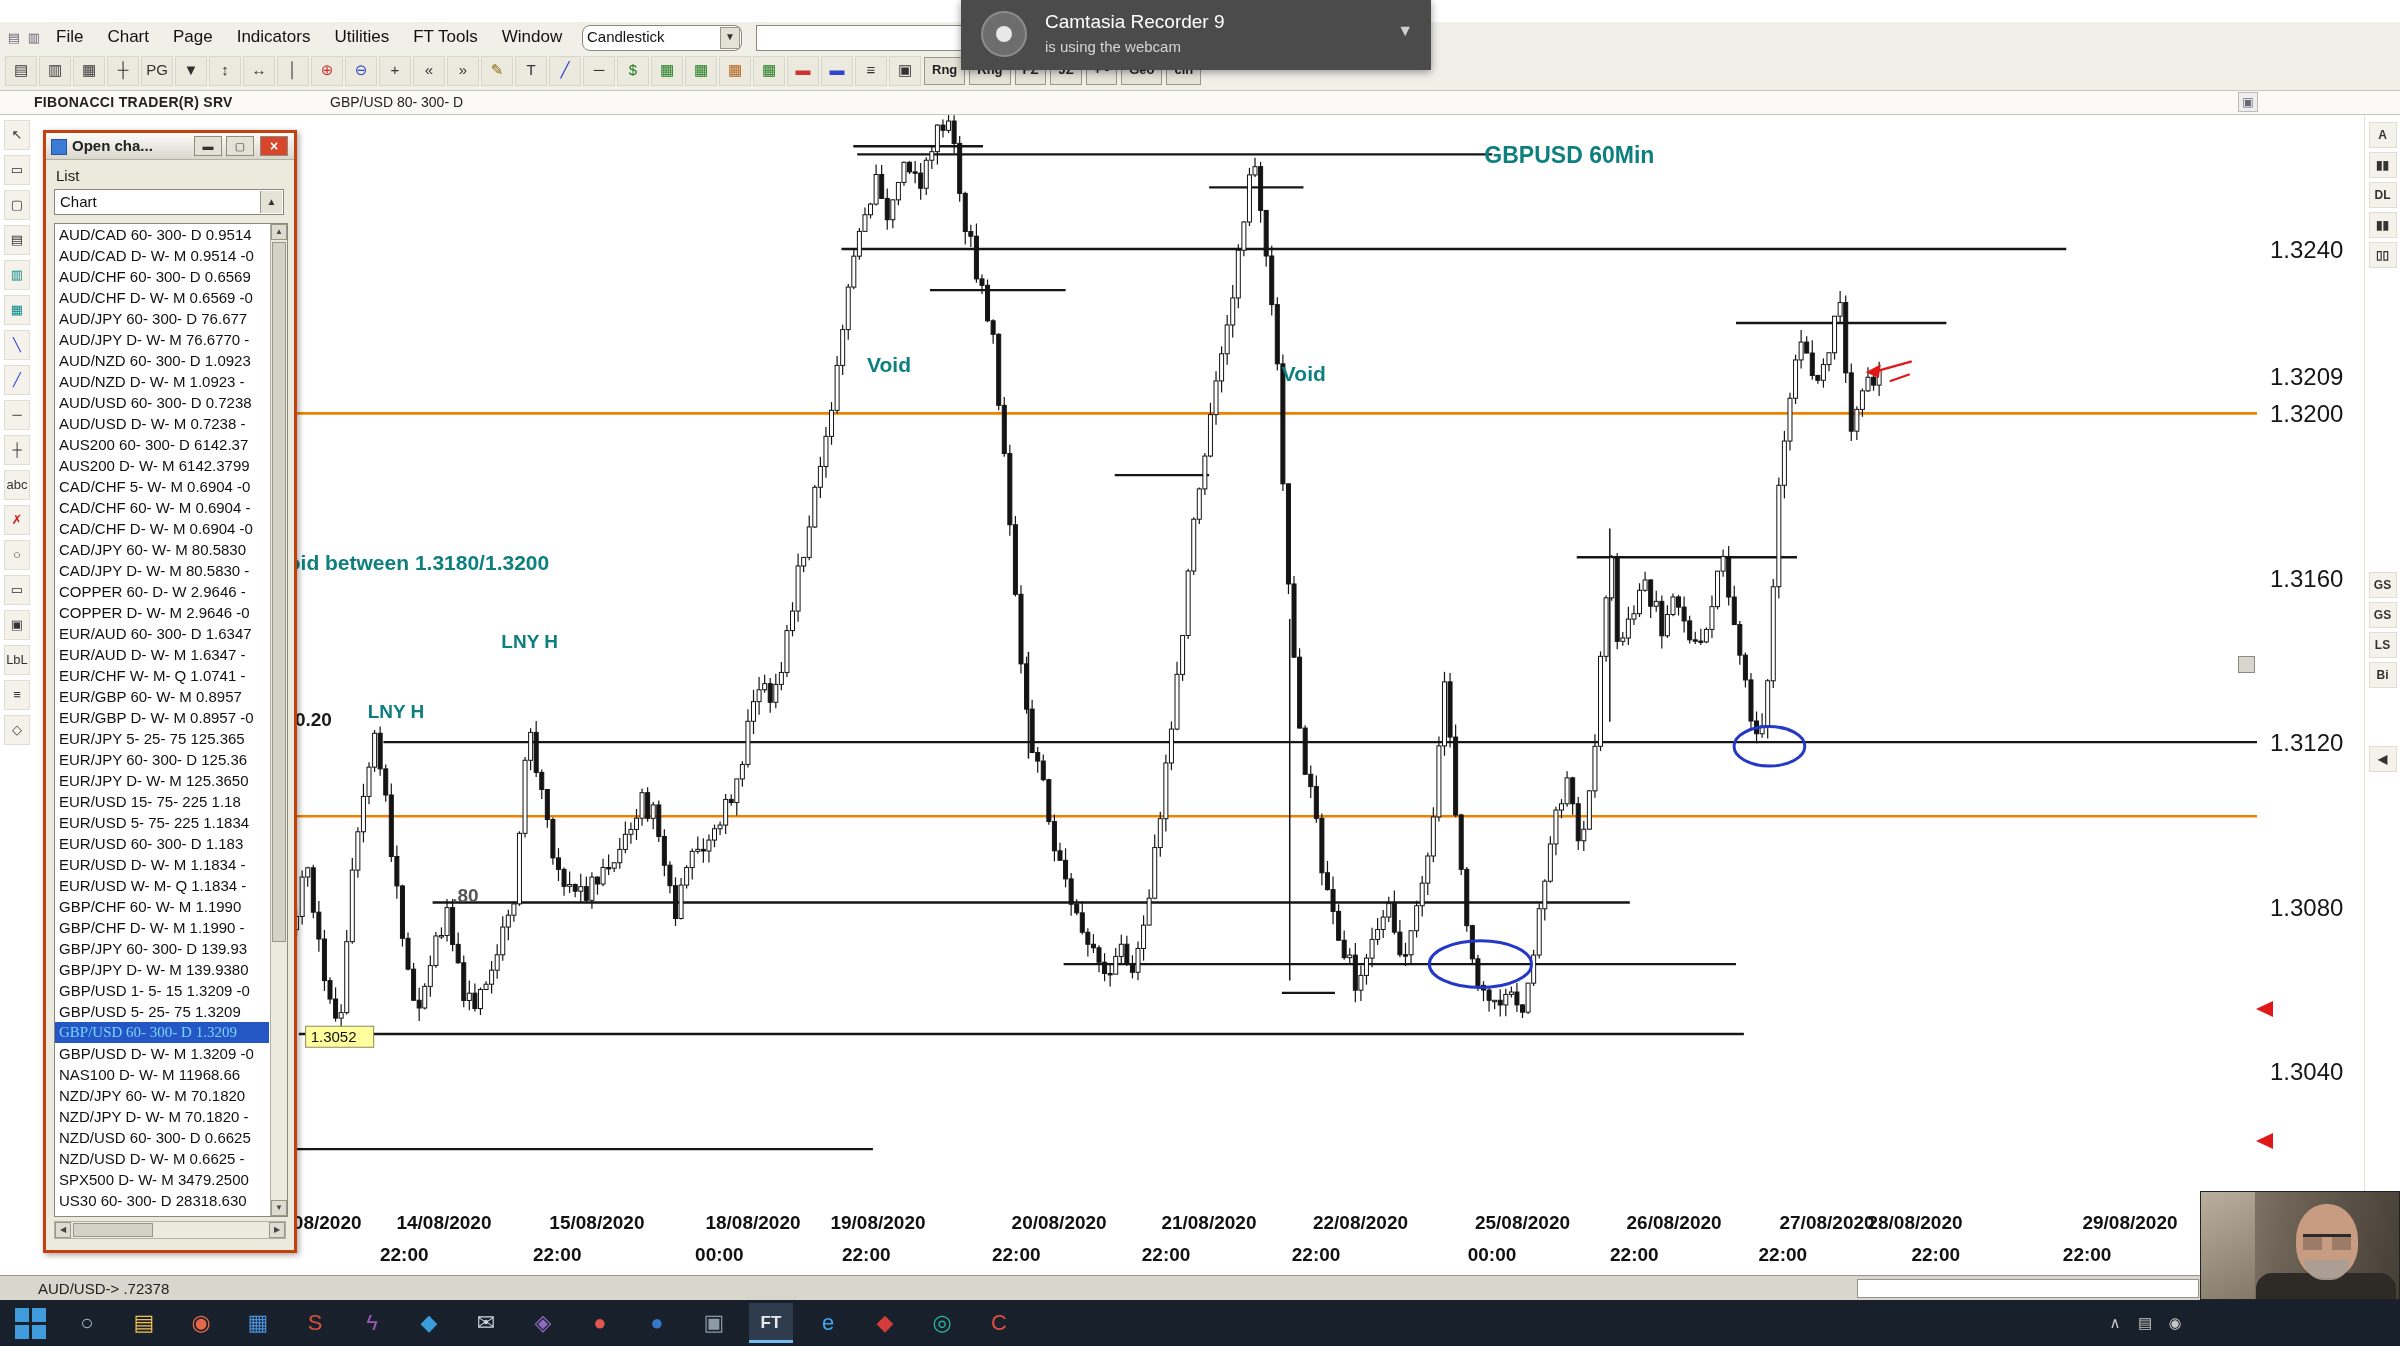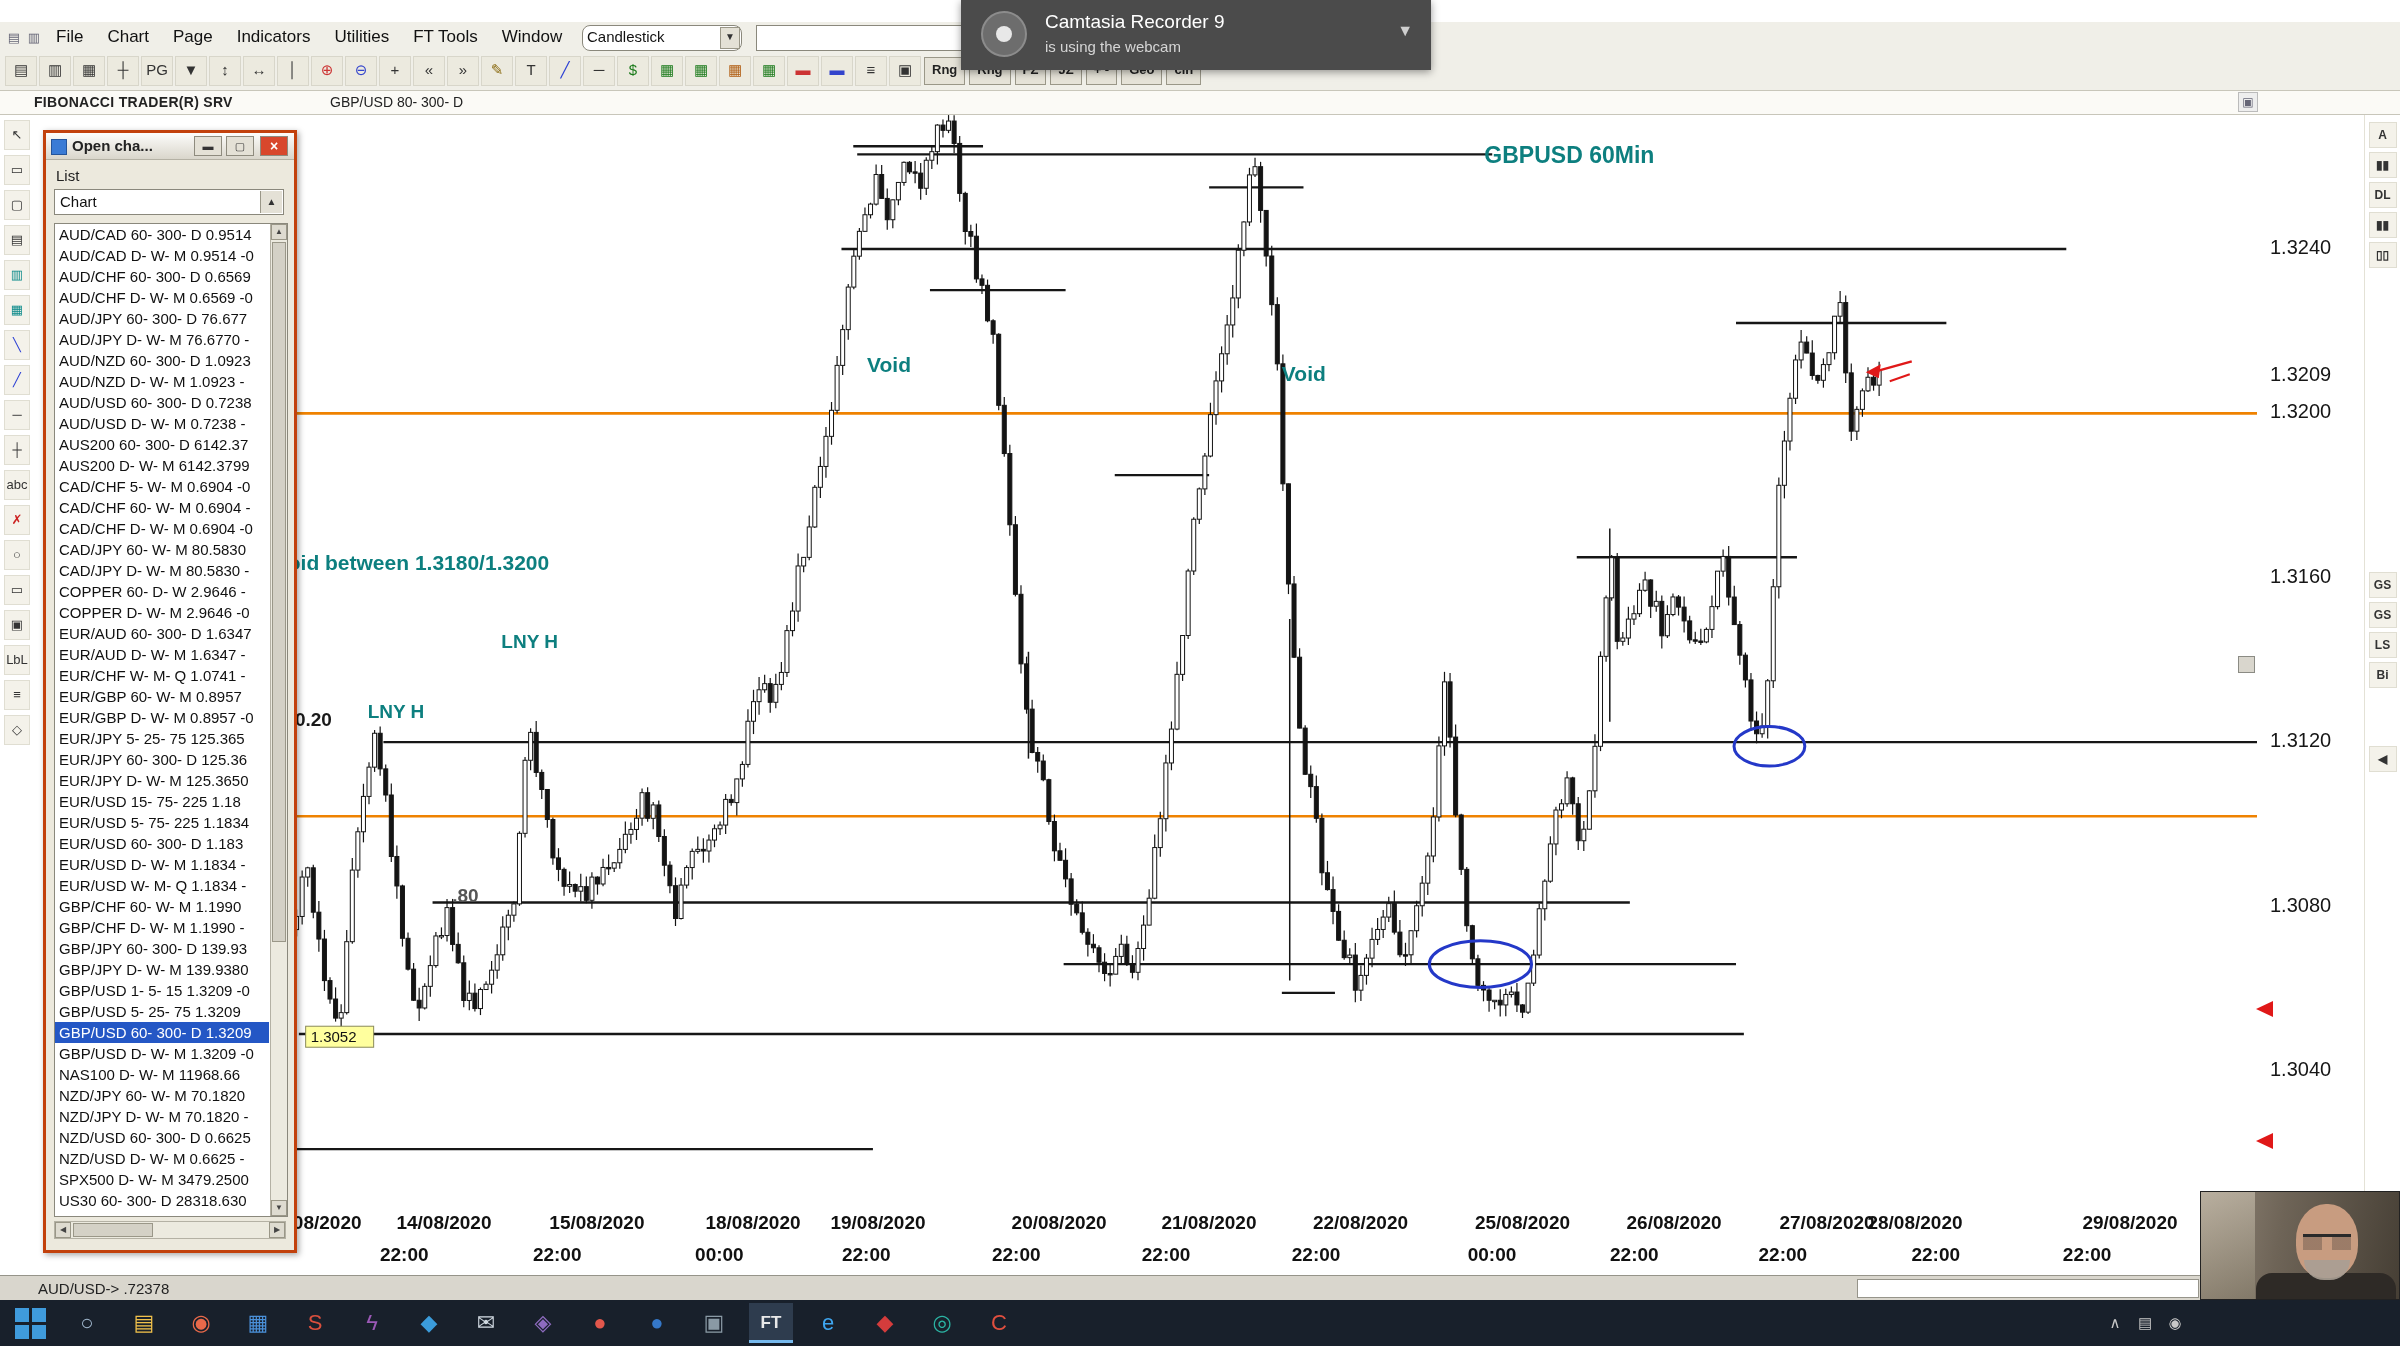--- a/index.html
+++ b/index.html
@@ -31,21 +31,21 @@
   .chartheader{position:absolute;left:0;top:90px;width:2400px;height:24px;background:#fbfaf6;border-bottom:1px solid #c8c6ba;font-size:14px;line-height:24px;color:#222;z-index:5;}
   .chlabel{position:absolute;left:34px;font-weight:bold;letter-spacing:.3px;}
   .chtab{position:absolute;left:330px;}
   .chicon{position:absolute;left:2238px;top:2px;width:18px;height:18px;color:#667;font-size:12px;text-align:center;line-height:18px;border:1px solid #bbb;background:#eee;}
 
   
   .chartpanel{position:absolute;left:0;top:114px;width:2400px;height:1161px;background:#fff;}
   .lefttools{position:absolute;left:0;top:0;width:34px;height:1161px;background:#fff;display:flex;flex-direction:column;align-items:center;padding-top:6px;box-sizing:border-box;}
   .ltool{width:26px;height:30px;margin-bottom:5px;text-align:center;line-height:28px;font-size:13px;color:#333;border:1px solid #e0ded2;background:#f4f2ea;overflow:hidden;box-sizing:border-box;}
   .pricecol{position:absolute;left:2256px;top:0;width:108px;height:1161px;background:#fff;}
-  .plabel{position:absolute;left:14px;font-size:20px;color:#161616;font-weight:500;}
+  .plabel{position:absolute;left:14px;font-size:24px;color:#161616;font-weight:500;}
   .redge{position:absolute;left:0;width:0;height:0;border-top:8px solid transparent;border-bottom:8px solid transparent;border-right:17px solid #e01818;}
   .righttools{position:absolute;left:2364px;top:0;width:36px;height:1161px;background:#fff;border-left:1px solid #e4e2d6;display:flex;flex-direction:column;align-items:center;padding-top:8px;box-sizing:border-box;}
   .rtool{width:28px;height:26px;margin-bottom:4px;text-align:center;line-height:24px;font-size:12px;font-weight:bold;color:#333;border:1px solid #e0ded2;background:#f4f2ea;box-sizing:border-box;}
   .rspace{width:1px;}
   .dlabel{position:absolute;top:1098px;transform:translateX(-50%);font-size:19px;font-weight:bold;color:#111;white-space:nowrap;}
   .tlabel{position:absolute;top:1130px;transform:translateX(-50%);font-size:19px;font-weight:bold;color:#111;}
   .graymark{position:absolute;left:2238px;top:542px;width:15px;height:15px;background:#d9d6cd;border:1px solid #8b8b84;}
 
   
   .dialog{position:absolute;left:43px;top:130px;width:248px;height:1117px;background:#ece9dd;border:3px solid #c2410c;box-shadow:2px 2px 6px rgba(0,0,0,.35);z-index:30;}
@@ -54,21 +54,21 @@
   .dtext{position:absolute;left:26px;top:0;line-height:26px;font-size:15px;font-weight:bold;color:#222;}
   .dbtn{position:absolute;top:3px;width:28px;height:20px;background:#e4e1d6;border:1px solid #8e8b7e;font-size:11px;text-align:center;line-height:18px;color:#333;box-sizing:border-box;}
   .dbtn.min{right:72px;}.dbtn.max{right:40px;}
   .dclose{right:6px;background:#d8472c;color:#fff;font-size:14px;font-weight:bold;}
   .dlist-label{position:absolute;left:10px;top:34px;font-size:15px;color:#222;}
   .dcombo{position:absolute;left:8px;top:56px;width:230px;height:26px;background:#fff;border:1px solid #8a887c;font-size:15px;line-height:24px;padding-left:5px;color:#111;box-sizing:border-box;}
   .dcombo-btn{position:absolute;right:1px;top:1px;width:21px;height:22px;background:#e4e1d6;border-left:1px solid #9a9788;text-align:center;line-height:22px;font-size:10px;color:#333;}
   .dlistwrap{position:absolute;left:8px;top:90px;width:232px;height:992px;background:#fff;border:1px solid #8a887c;box-sizing:content-box;}
   .dlist{position:absolute;left:0;top:0;width:214px;height:990px;overflow:hidden;}
   .ditem{height:21px;line-height:21px;font-size:15px;color:#111;padding-left:4px;white-space:nowrap;overflow:hidden;}
-  .ditem.sel{background:#2457c5;color:#ffffff;}
+  .ditem.sel{background:#2457c5;color:#7dd3fc;font-family:Liberation Serif, serif;}
   .vscroll{position:absolute;right:0;top:0;width:17px;height:992px;background:#eceadf;border-left:1px solid #b4b1a4;box-sizing:border-box;}
   .varrow{position:absolute;left:0;width:16px;height:16px;background:#dedbd0;border:1px solid #9a9788;font-size:8px;text-align:center;line-height:14px;color:#444;top:0;box-sizing:border-box;}
   .varrow.vdown{top:auto;bottom:0;}
   .vthumb{position:absolute;left:1px;top:18px;width:14px;height:700px;background:#d4d1c6;border:1px solid #9a9788;box-sizing:border-box;}
   .hscroll{position:absolute;left:8px;top:1088px;width:232px;height:18px;background:#eceadf;border:1px solid #b4b1a4;box-sizing:border-box;}
   .harrow{position:absolute;top:0;width:16px;height:16px;background:#dedbd0;border:1px solid #9a9788;font-size:8px;text-align:center;line-height:14px;color:#444;left:0;box-sizing:border-box;}
   .harrow.hright{left:auto;right:0;}
   .hthumb{position:absolute;left:18px;top:1px;width:80px;height:14px;background:#d4d1c6;border:1px solid #9a9788;box-sizing:border-box;}
 
   

